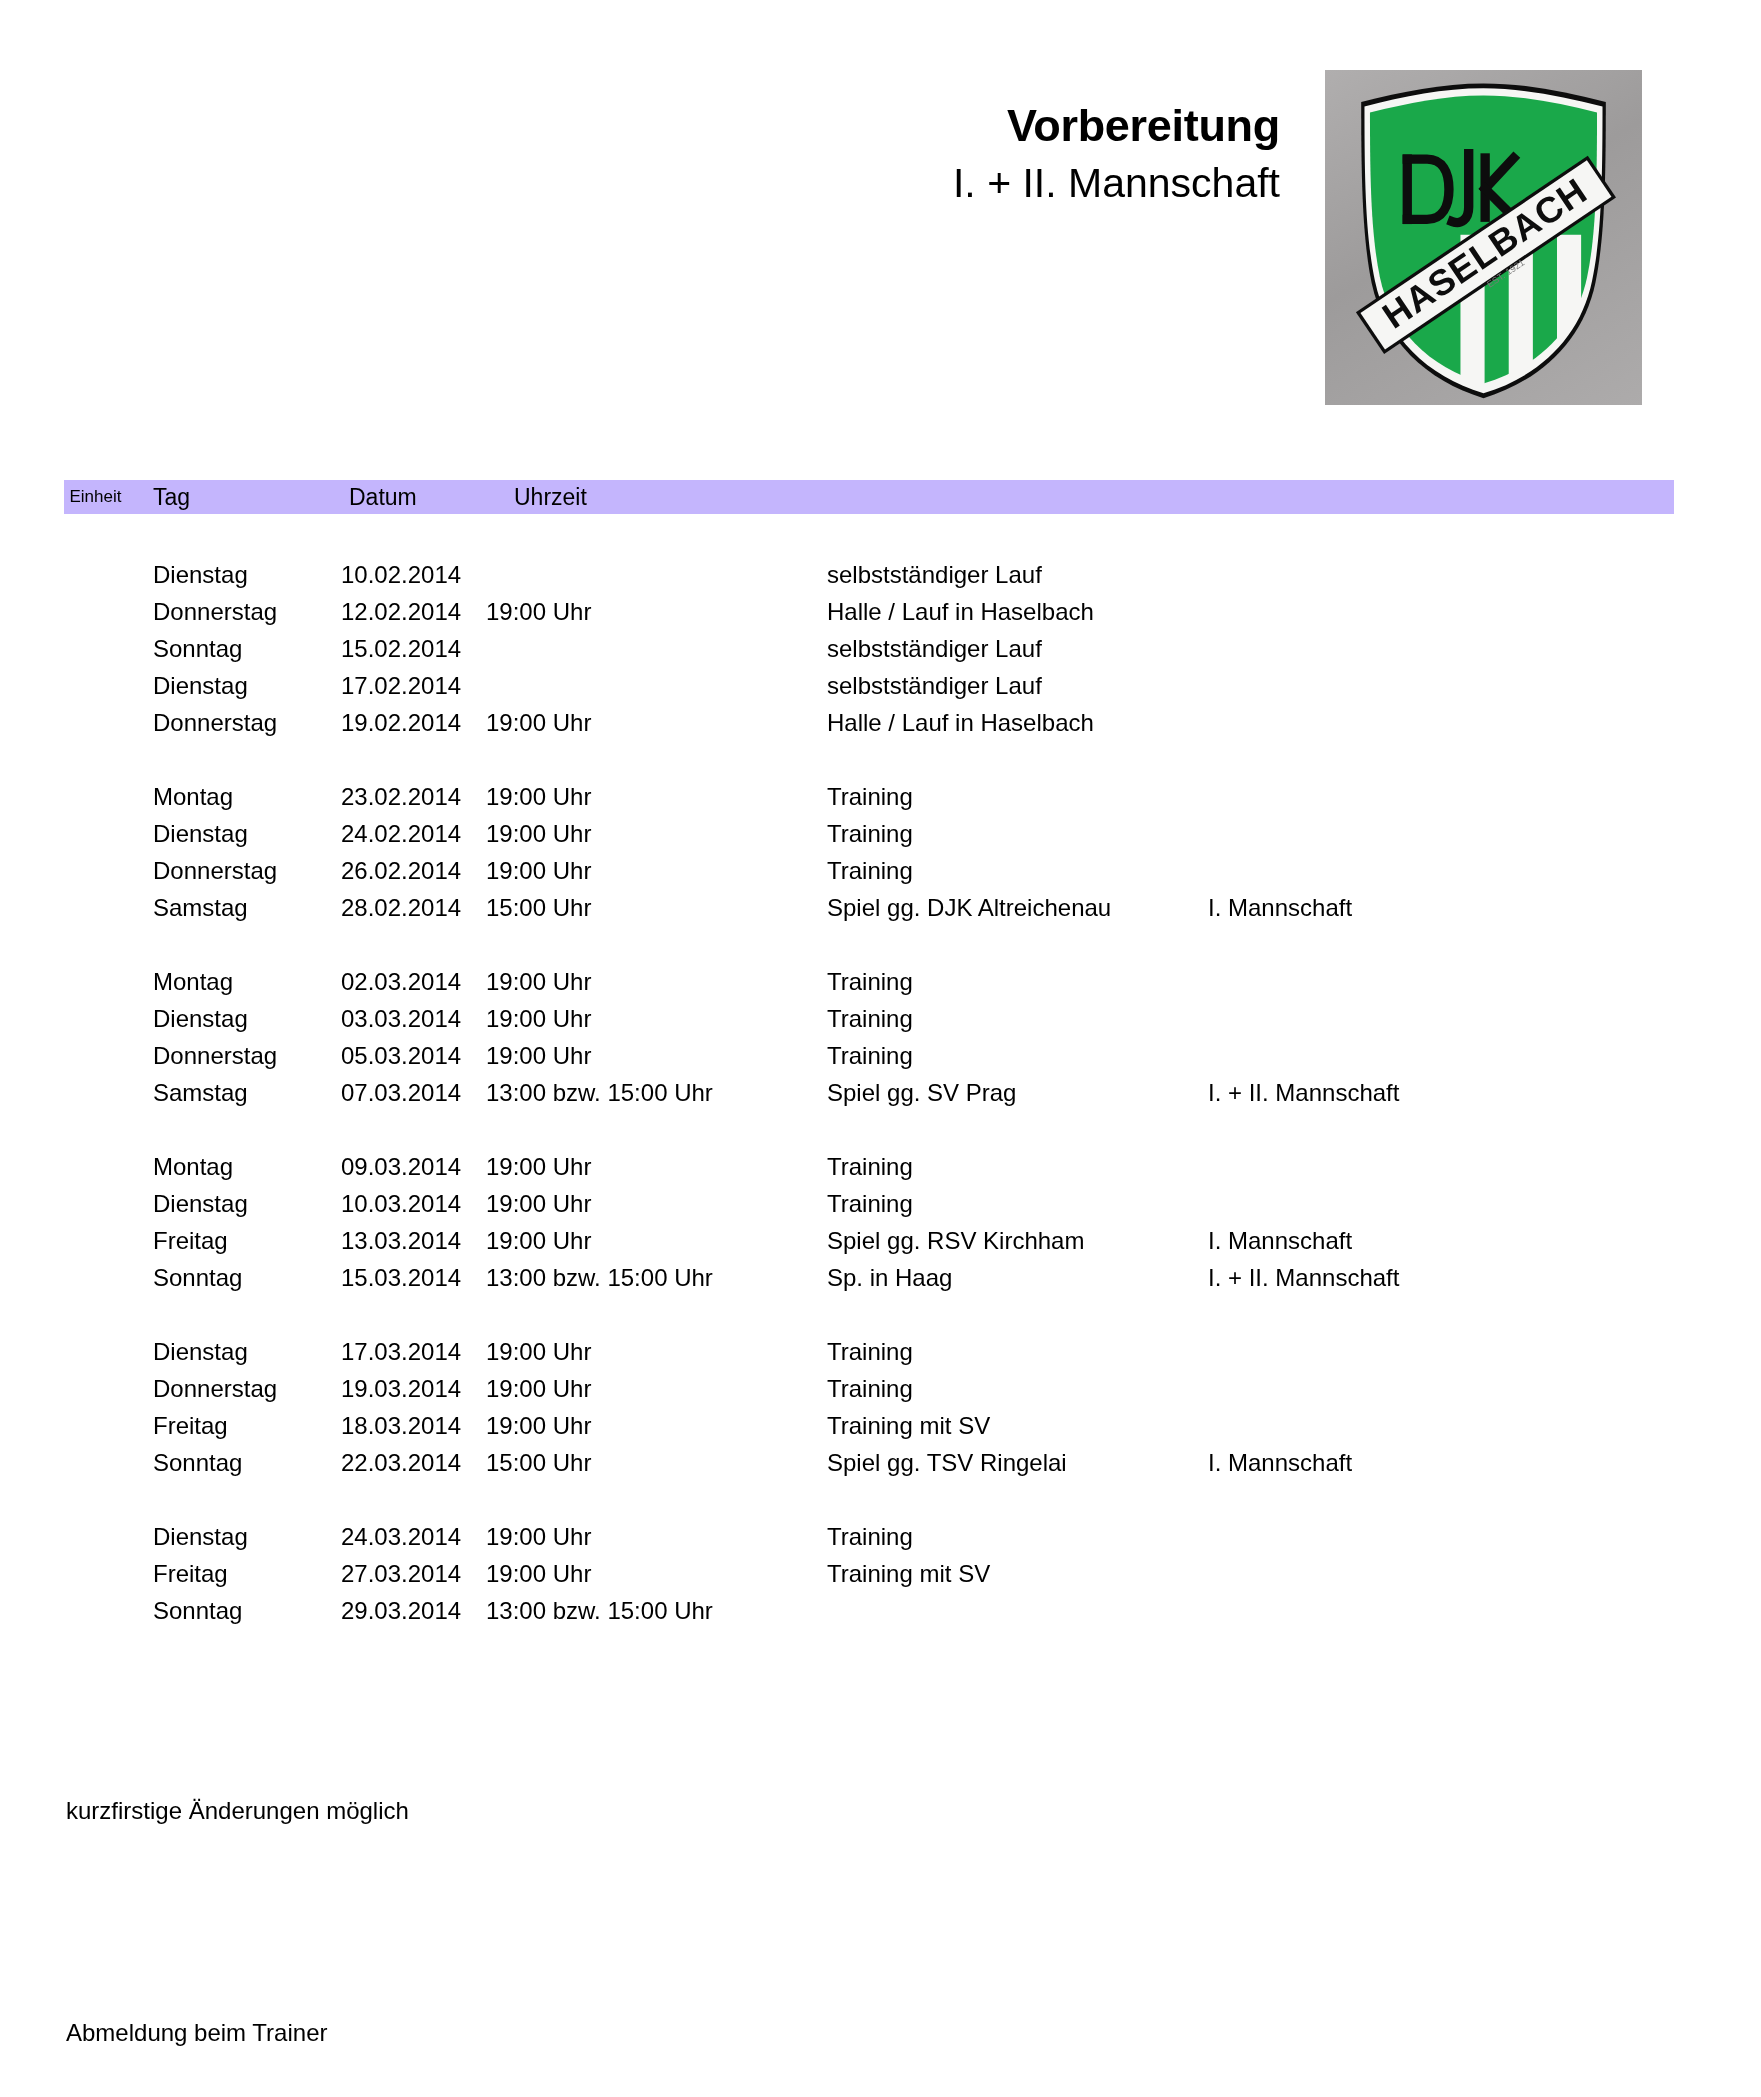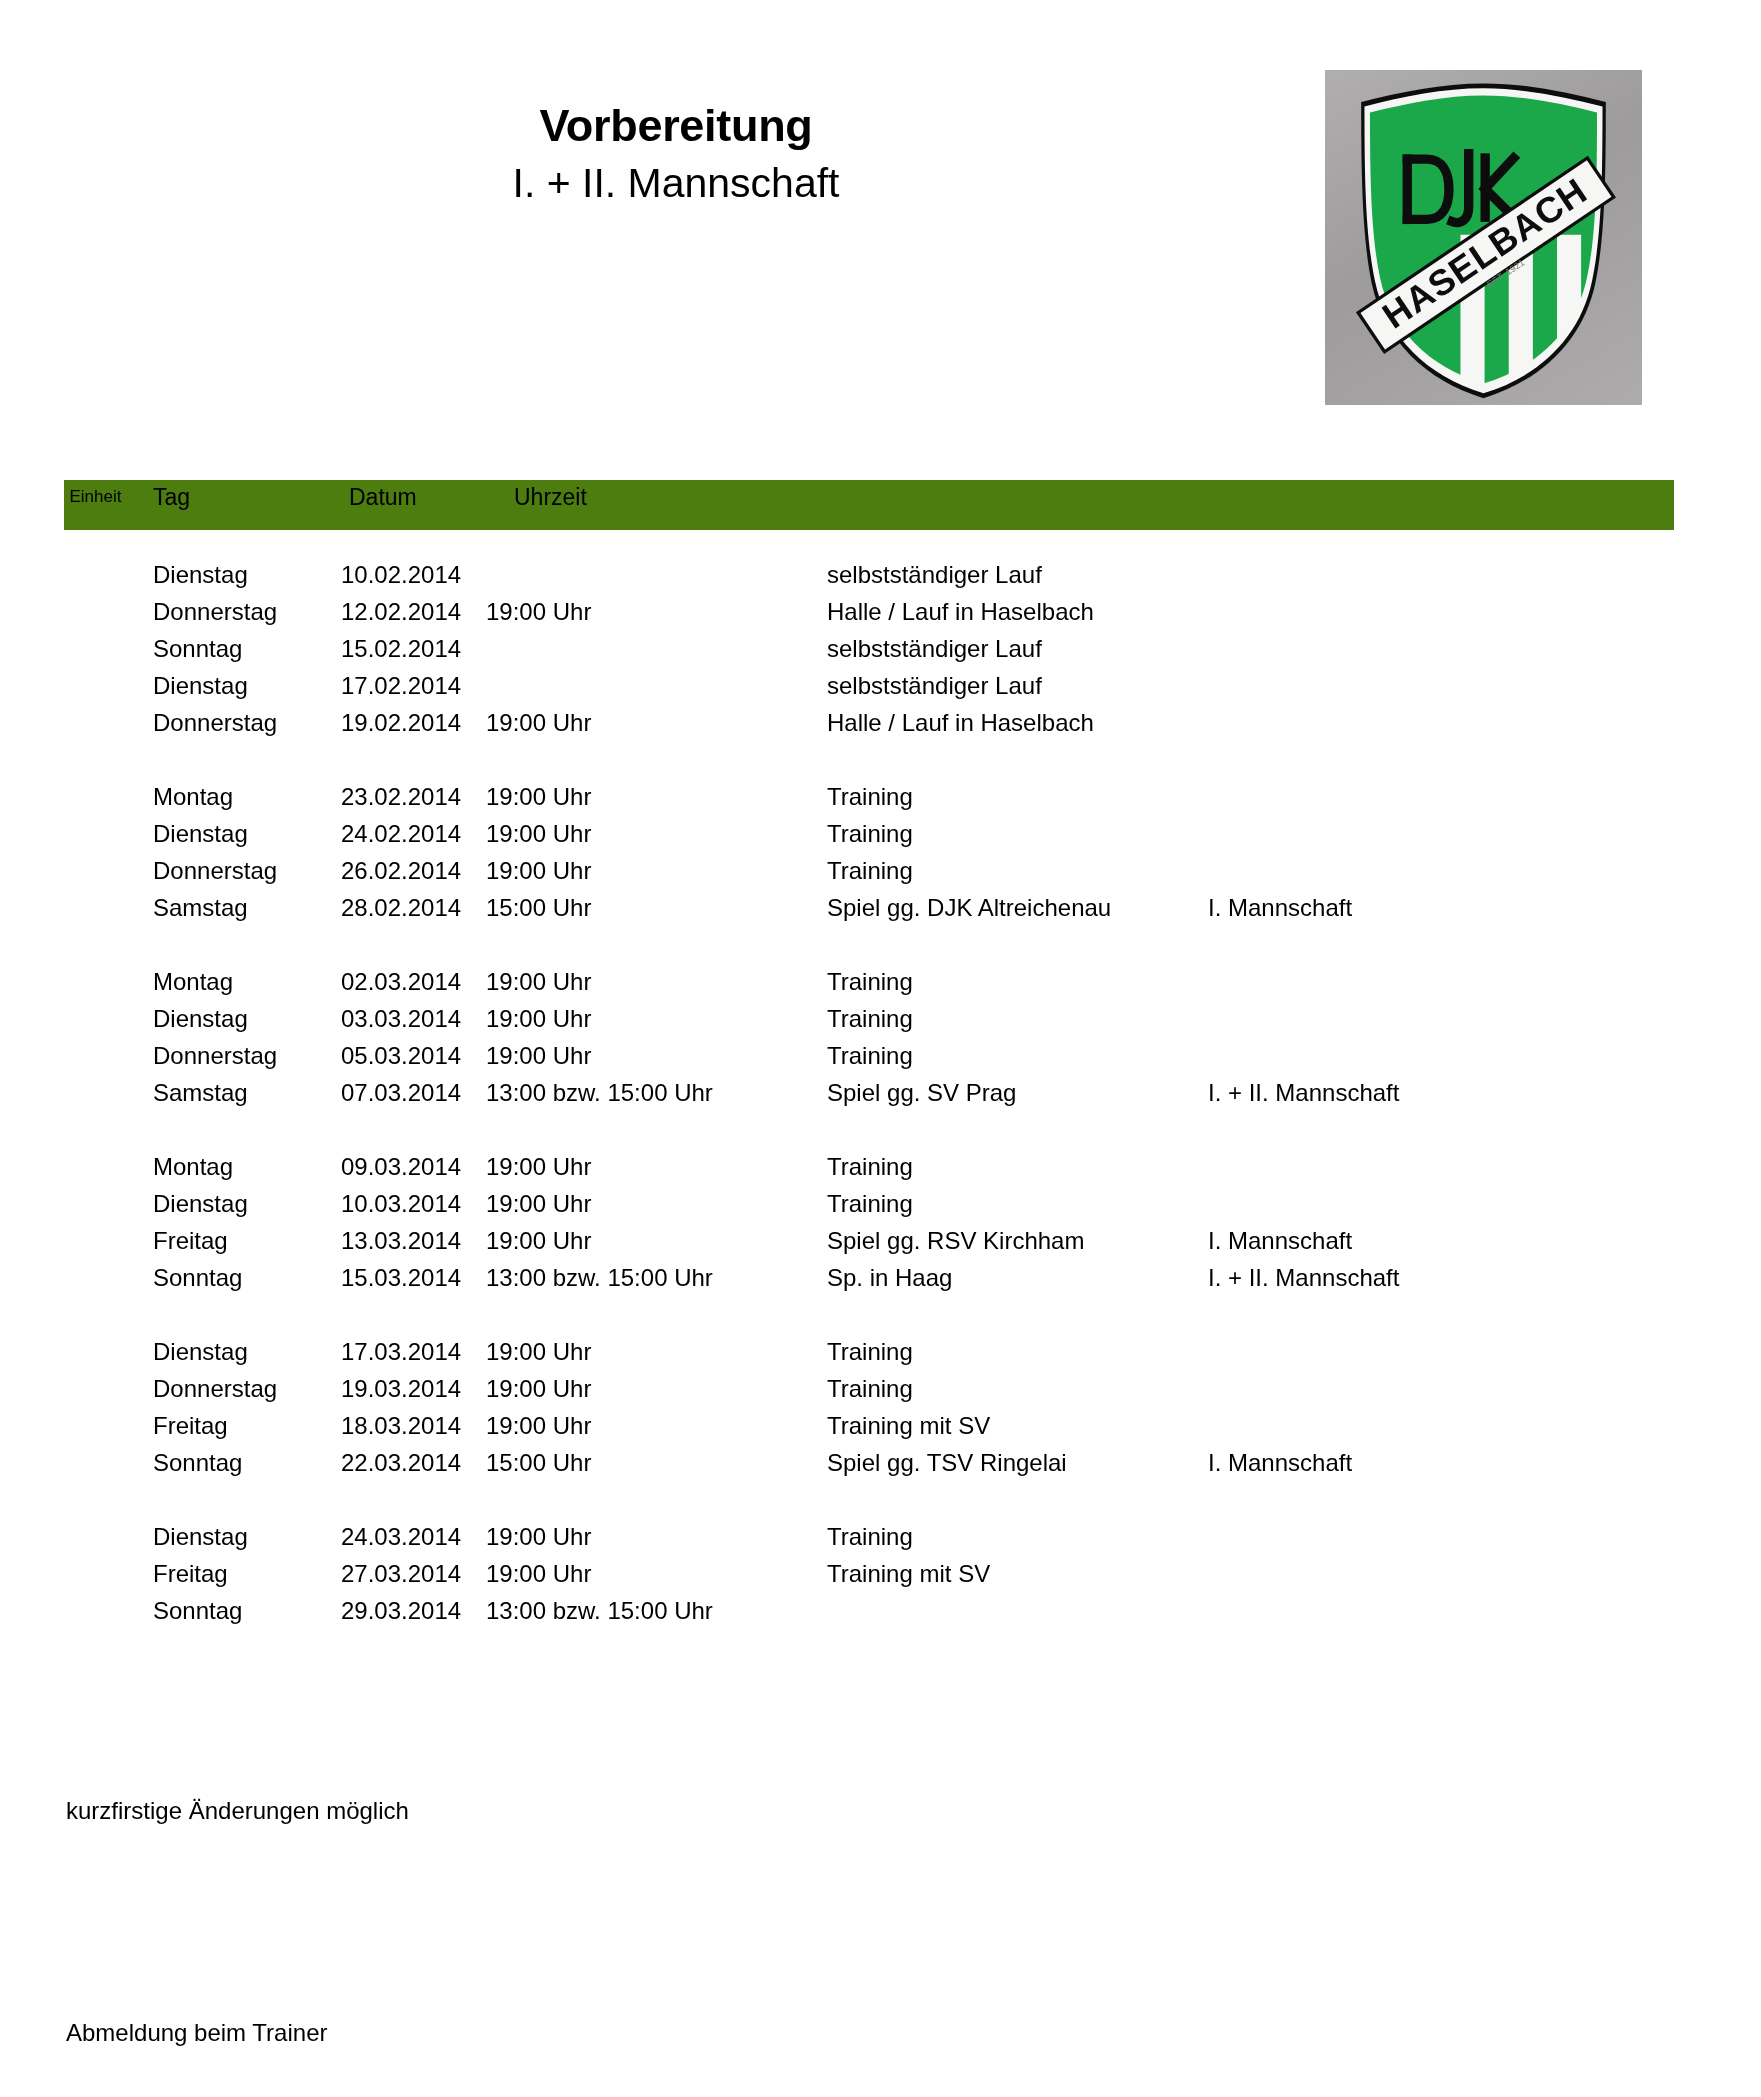--- a/index.html
+++ b/index.html
@@ -20,22 +20,21 @@
   
   .doc-header {
     position: relative;
     height: 434px;
   }
   .title-block {
     position: absolute;
     left: 0;
     top: 102px;
     width: 1280px;
-    text-align: center;
-    padding-left: 36px;
+    text-align: right;
   }
   .title-main {
     font-size: 45px;
     font-weight: bold;
     line-height: 1.08;
     letter-spacing: -0.3px;
   }
   .title-sub {
     font-size: 41px;
     font-weight: normal;
@@ -59,22 +58,22 @@
     position: absolute;
     left: 0;
     top: 0;
     width: 1761px;
   }
   .table-head {
     position: absolute;
     left: 64px;
     top: 480px;
     width: 1610px;
-    height: 50px;
-    background: #4d7c0f;
+    height: 34px;
+    background: #c4b5fd;
   }
   .th {
     position: absolute;
     top: 0;
     height: 34px;
     line-height: 34px;
     font-size: 23px;
     white-space: pre;
   }
   .th-einheit { left: 5.5px; font-size: 17px; }

